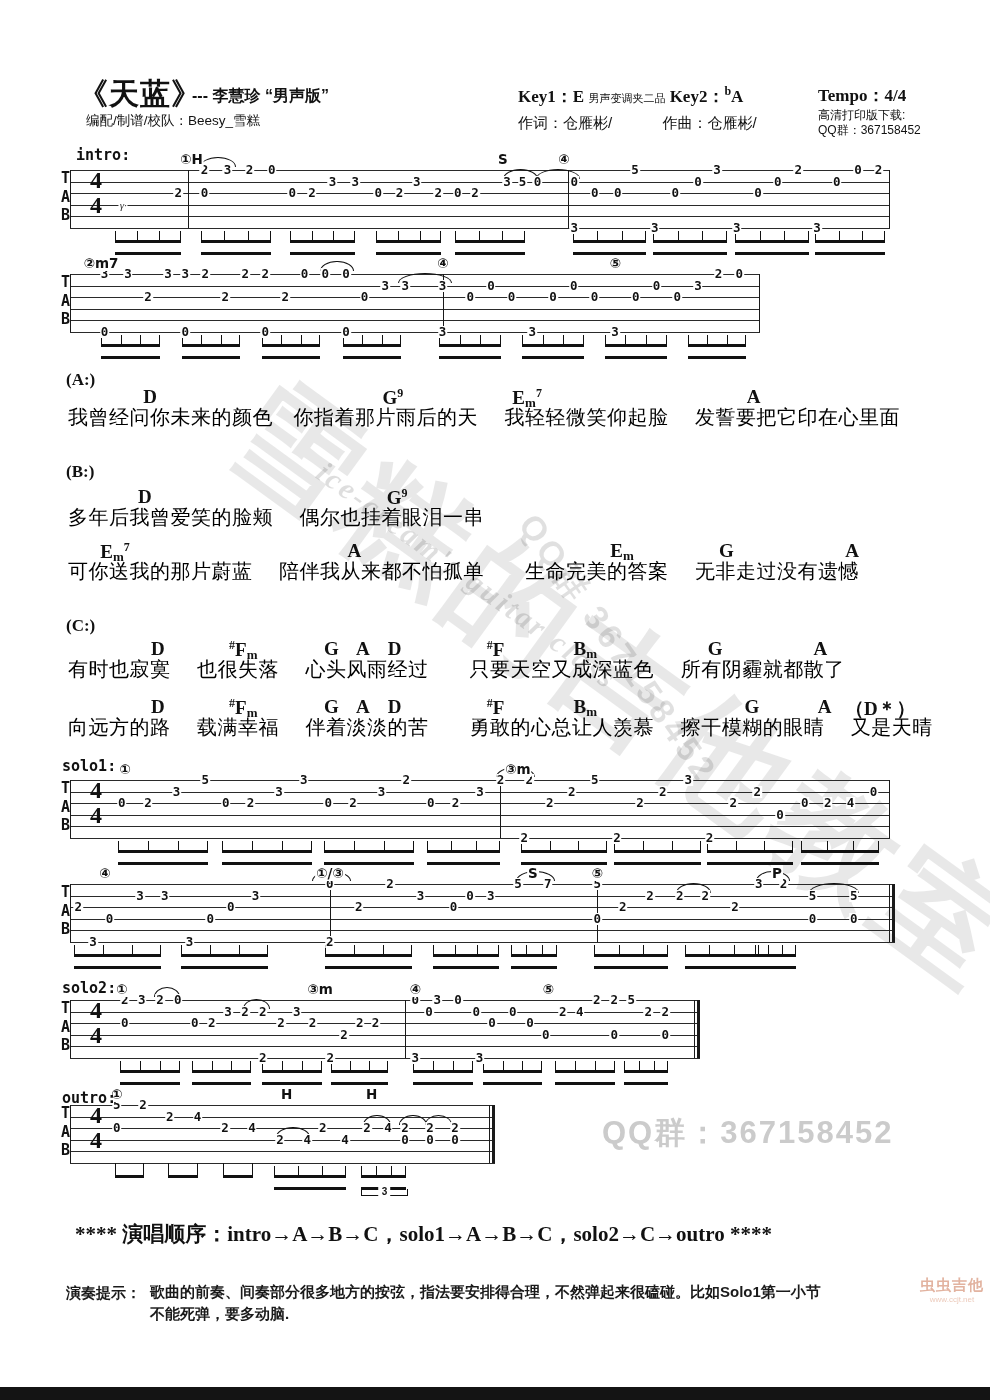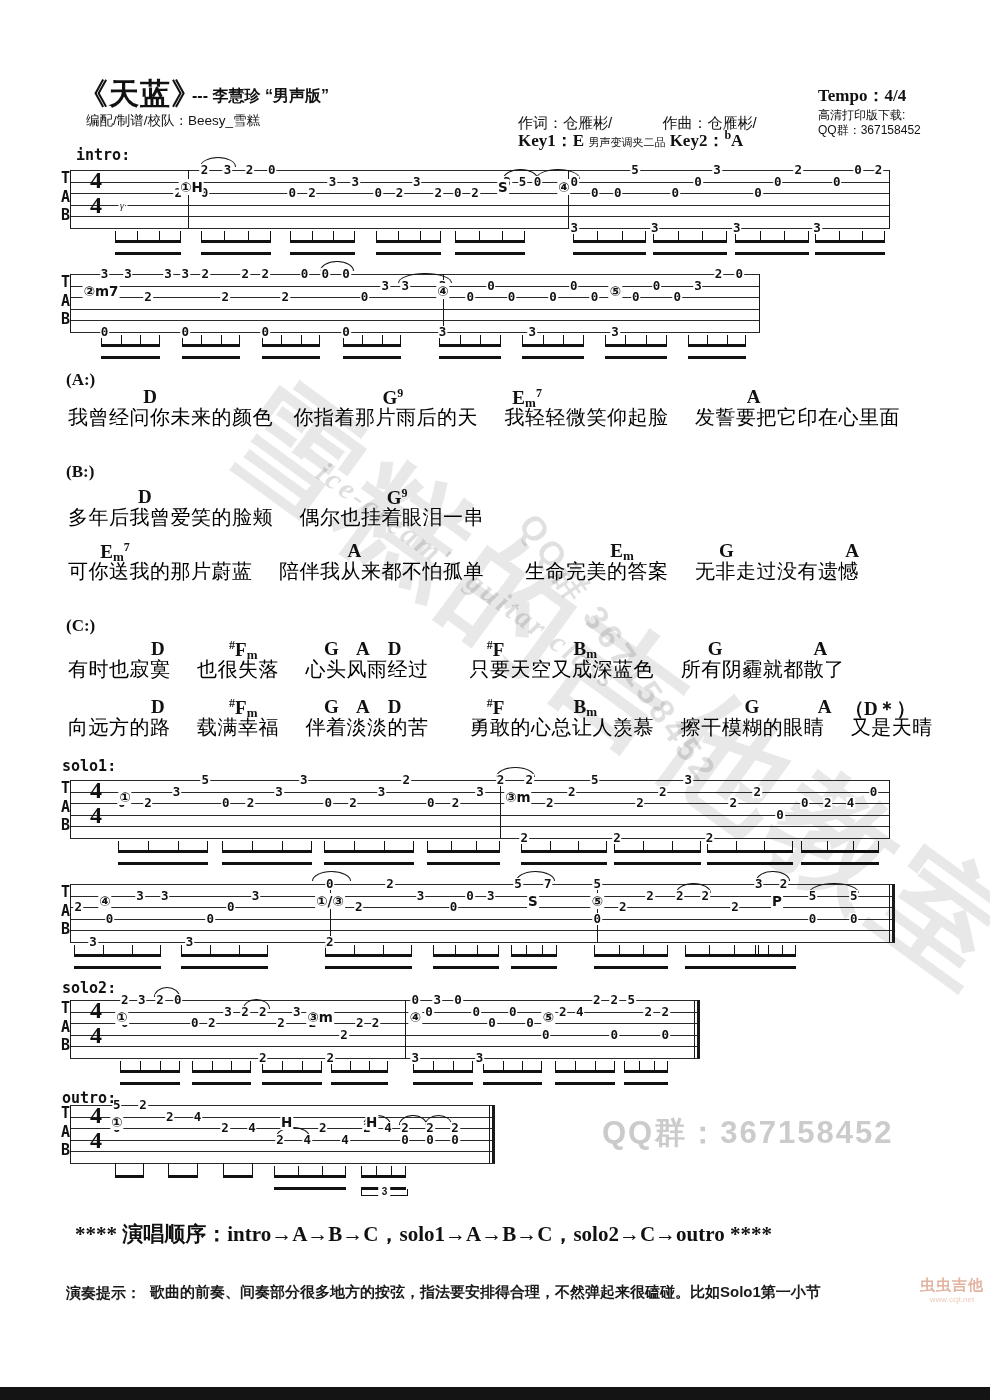--- a/index.html
+++ b/index.html
@@ -3,34 +3,34 @@
 <meta charset="utf-8">
 <style>
   html,body{margin:0;padding:0;background:#9a9a9a;}
   .page{position:relative;width:990px;height:1400px;background:#ffffff;overflow:hidden;
         font-family:"Liberation Sans",sans-serif;color:#111;}
   .abs{position:absolute;}
   
   .title{font:700 30px "Liberation Sans",sans-serif;letter-spacing:1px;}
   .title-suffix{font:700 16px "Liberation Sans",sans-serif;}
   .credit{font:400 13.5px "Liberation Sans",sans-serif;}
-  .keyline{font:700 17px "Liberation Serif",serif;white-space:nowrap;margin-top:44px;}
+  .keyline{font:700 17px "Liberation Serif",serif;white-space:nowrap;}
   .keyline .small{font:400 11px "Liberation Sans",sans-serif;}
   .keyline .flat{font-size:12px;vertical-align:super;}
   .writers{font:400 15px "Liberation Sans",sans-serif;white-space:nowrap;}
   .tempo{font:700 17px "Liberation Serif",serif;}
   .download{font:400 12px "Liberation Sans",sans-serif;line-height:15px;}
   
   .sys{position:absolute;}
   .staff-line{position:absolute;left:0;height:1px;background:#2a2a2a;}
   .tab-note{position:absolute;transform:translateX(-50%);background:#fff;padding:0 1px;
             font:700 12.5px "DejaVu Sans Mono",monospace;line-height:12px;color:#111;}
   .tab-note.rest{font:400 italic 11px "Liberation Serif",serif;color:#333;background:#fff;}
   .marker{position:absolute;transform:translateX(-50%);font:600 13.5px "DejaVu Sans",sans-serif;
-          background:#fff;padding:0 1px;white-space:nowrap;margin-top:28px;}
+          background:#fff;padding:0 1px;white-space:nowrap;}
   .barline{position:absolute;width:1px;background:#1a1a1a;}
   .barline.thick{width:3px;}
   .beam{position:absolute;}
   .beam.n2{height:9px;border-top:3px solid #111;border-bottom:3px solid #111;}
   .beam.n1{height:3px;background:#111;}
   .stem{position:absolute;width:1px;background:#111;}
   .arc{position:absolute;border:1.4px solid #111;border-bottom:none;
        border-radius:50% 50% 0 0 / 100% 100% 0 0;height:9px;}
   .sys-label{position:absolute;font:700 15px "DejaVu Sans Mono",monospace;}
   .tab-letter{position:absolute;font:700 15px "DejaVu Sans Mono",monospace;}
@@ -739,19 +739,20 @@
       <div class="chord" style="left: 752px; top: 696px;">G</div>
       <div class="chord" style="left: 824.675px; top: 696px;">A</div>
       <div class="chord" style="left: 880.25px; top: 696px;">（D＊）</div>
       <div class="lyric" style="left: 68px; top: 714px;">向远方的路　 载满幸福　 伴着淡淡的苦　　勇敢的心总让人羡慕　 擦干模糊的眼睛　 又是天晴</div>
     </div>
 
   <div class="order-line" style="left:75px;top:1220px;">**** 演唱顺序：intro→A→B→C，solo1→A→B→C，solo2→C→outro ****</div>
   <div class="tips-label" style="left:66px;top:1284px;">演奏提示：</div>
   <div class="tips-body" style="left:150px;top:1281px;width:730px;">
     <div>歌曲的前奏、间奏部分很多地方的按弦，指法要安排得合理，不然弹起来很磕碰。比如Solo1第一小节</div>
+    <div>不能死弹，要多动脑.</div>
   </div>
   <div class="cc-logo" style="left:920px;top:1276px;">
     <div class="l1">虫虫吉他</div>
     <div class="l2">www.ccjt.net</div>
   </div>
   <div class="bottom-bar"></div>
 </div>
 
 </body></html>

